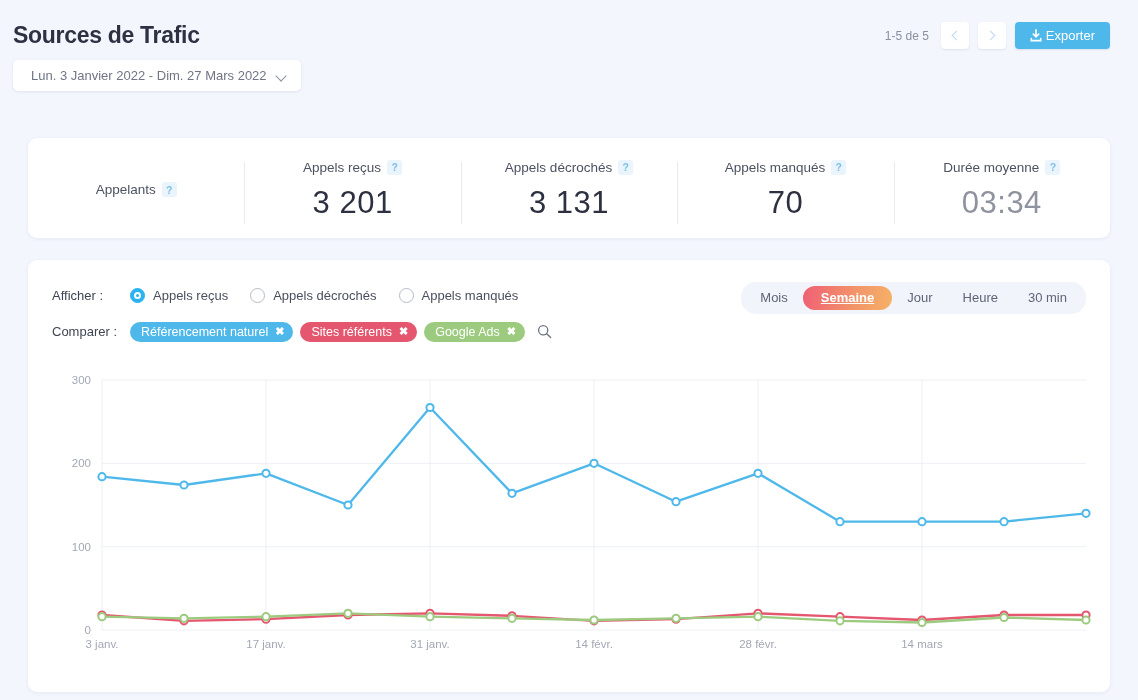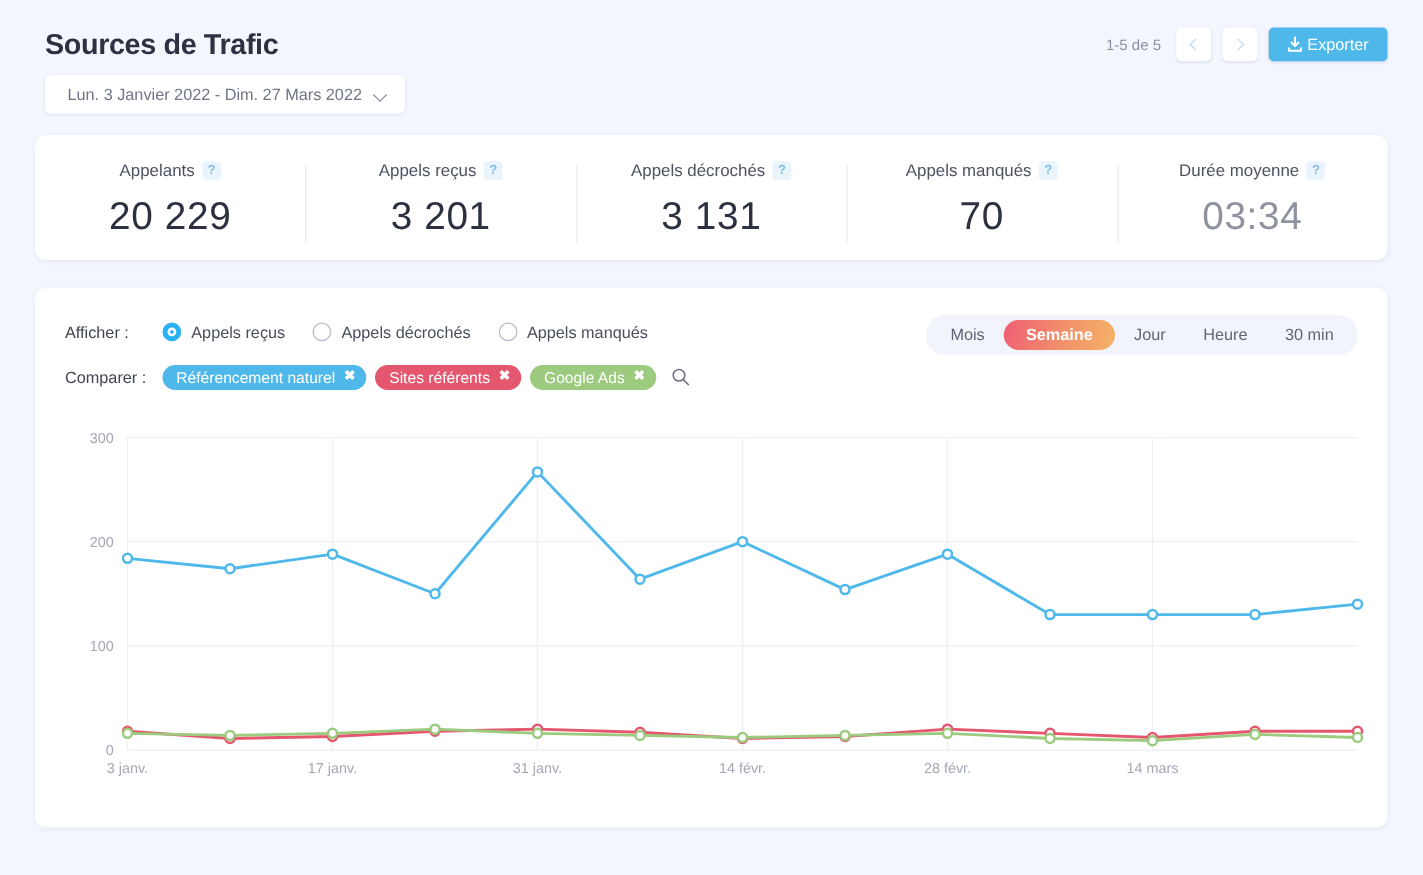--- a/index.html
+++ b/index.html
@@ -6,22 +6,22 @@
   html, body {
     width: 1138px; height: 700px;
     background: #f3f6fd;
     font-family: "Liberation Sans", sans-serif;
     overflow: hidden;
   }
 
   
   .header {
     position: relative;
-    padding: 16px 28px 0 36px;
-    height: 108px;
+    padding: 16px 28px 0 13px;
+    height: 138px;
   }
   .page-title {
     font-size: 23px;
     font-weight: bold;
     color: #2d3142;
     letter-spacing: -0.3px;
     padding-top: 6px;
   }
   .daterange {
     margin-top: 11px;
@@ -270,20 +270,21 @@
     height: 24px;
     line-height: 24px;
     border-radius: 12px;
     cursor: pointer;
   }
   .gran.active {
     background: linear-gradient(100deg, #ef5f74 0%, #f2926a 55%, #f5b266 100%);
     color: #fff;
     font-weight: bold;
     padding: 0 18px;
+    text-decoration: underline;
   }
 
   .plot-wrap {
     position: absolute;
     left: 24px; right: 24px;
     top: 108px;
     height: 300px;
   }
   svg.plot { display: block; }
   .ytick { fill: #a3a8b5; font-size: 11.5px; font-family: "Liberation Sans", sans-serif; }
@@ -320,21 +321,20 @@
 
   </div>
 </div>
 
 <div class="card kpi-card">
   <div class="kpi">
     <div class="kpi-label">
       <span>Appelants</span>
       <span class="help">?</span>
     </div>
-    <div class="kpi-value">20 229</div>
   </div>
   <div class="kpi">
     <div class="kpi-label">
       <span>Appels reçus</span>
       <span class="help">?</span>
     </div>
     <div class="kpi-value">3 201</div>
   </div>
   <div class="kpi">
     <div class="kpi-label">

